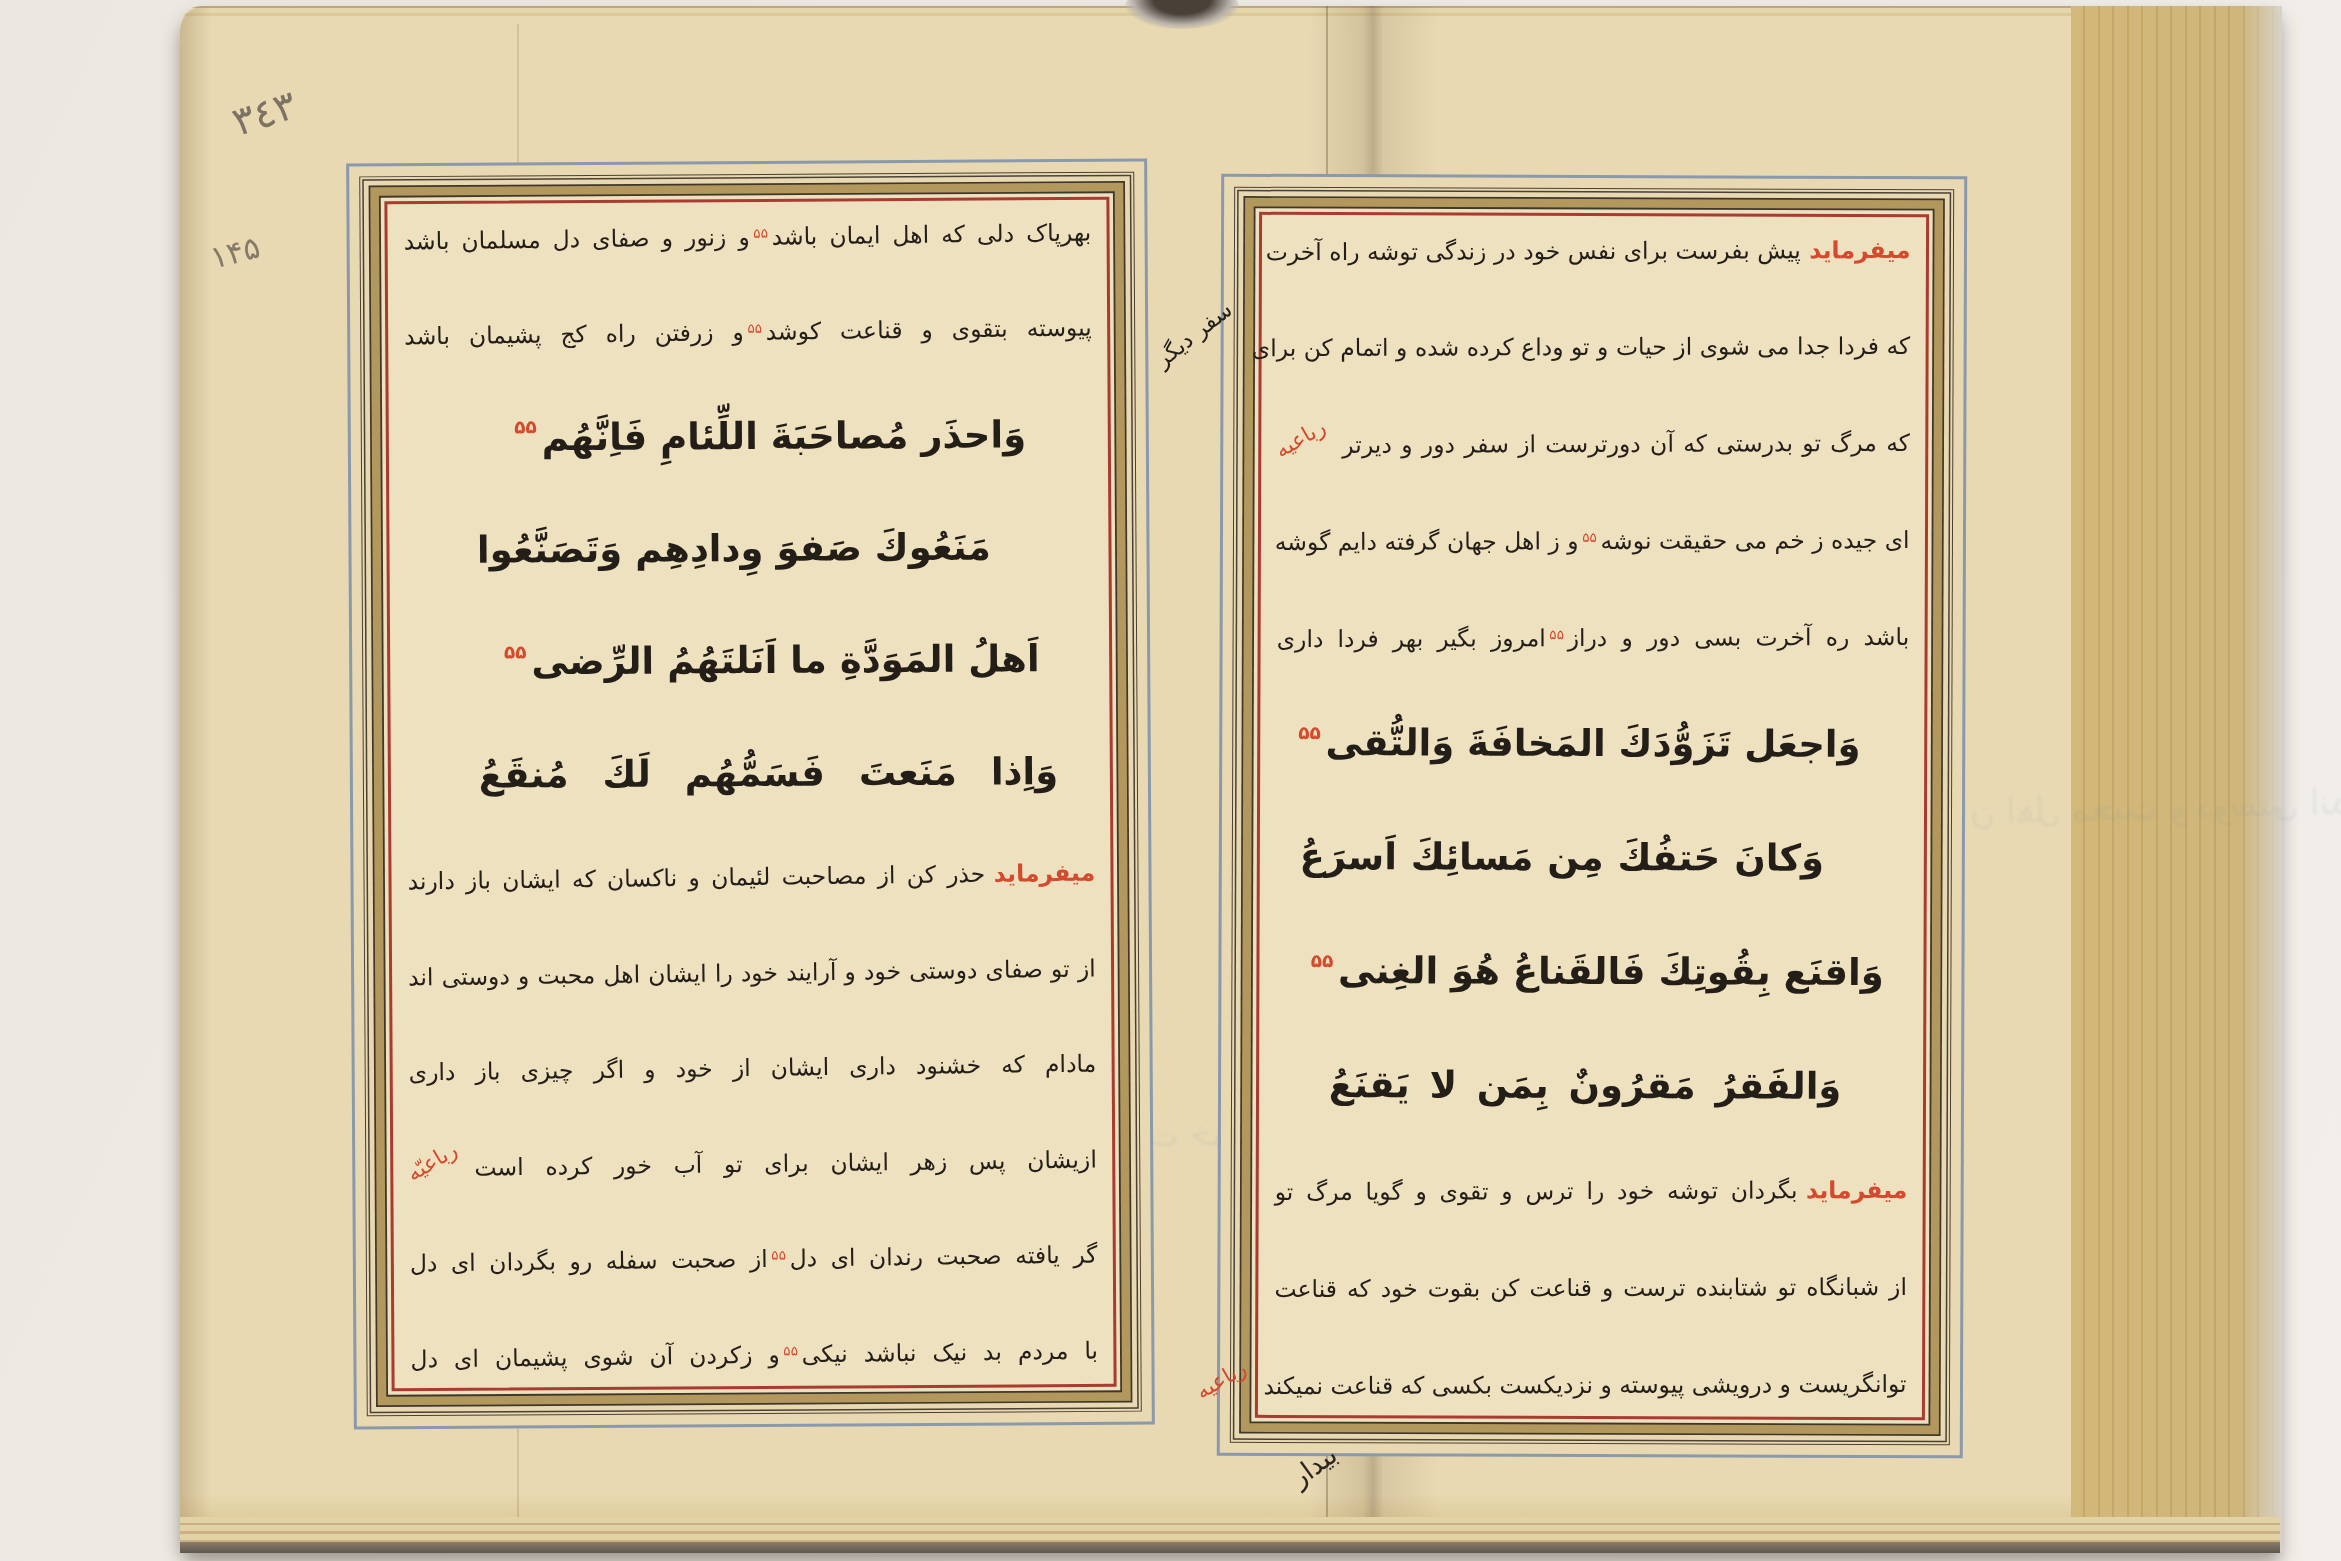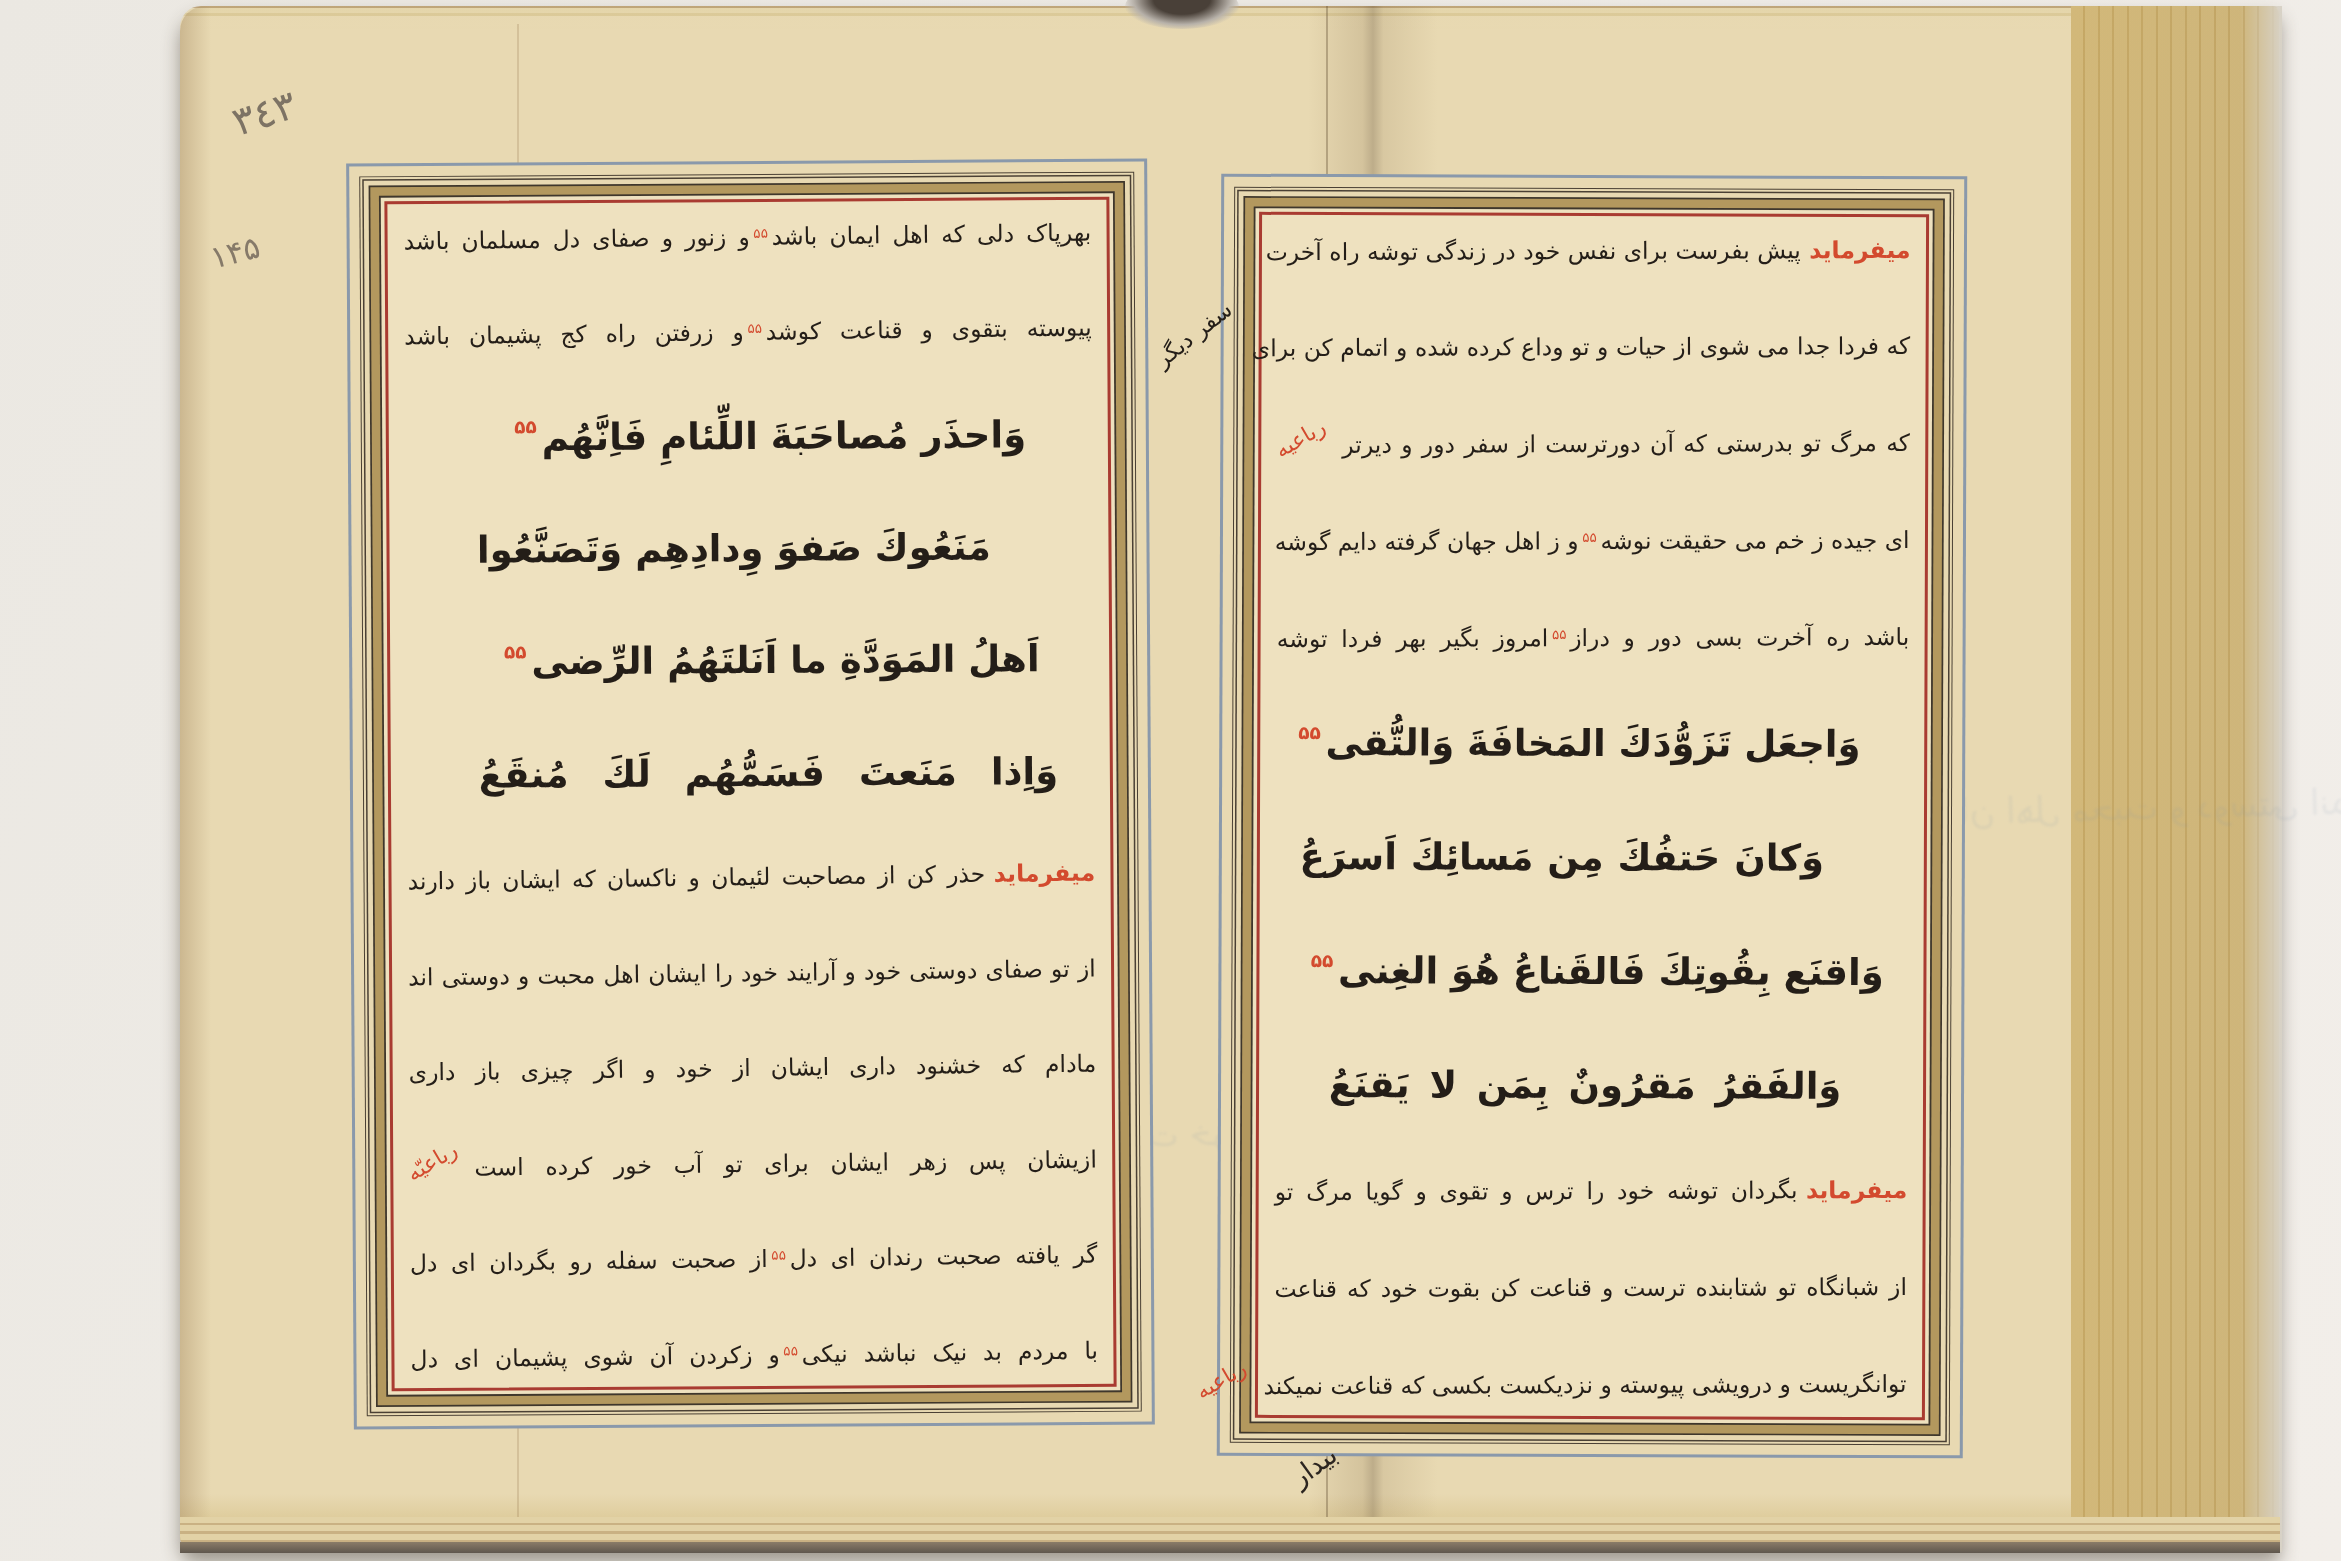--- a/index.html
+++ b/index.html
@@ -122,21 +122,21 @@
       <div class="line nastaliq" lang="fa"><span>با مردم بد نیک نباشد نیکی</span><span class="mark">۵۵</span><span>و زکردن آن شوی پشیمان ای دل</span></div>
     </div>
   </div>
 
   <div class="frame frame-right">
     <div class="lines">
       <div class="line nastaliq" lang="fa"><span class="lead">میفرماید</span><span>پیش بفرست برای نفس خود در زندگی توشه راه آخرت</span></div>
       <div class="line nastaliq" lang="fa"><span>که فردا جدا می شوی از حیات و تو وداع کرده شده و اتمام کن برای</span><span class="rise">سفر دیگر</span></div>
       <div class="line nastaliq" lang="fa"><span>که مرگ تو بدرستی که آن دورترست از سفر دور و دیرتر</span><span class="tail">رباعیه</span></div>
       <div class="line nastaliq" lang="fa"><span>ای جیده ز خم می حقیقت نوشه</span><span class="mark">۵۵</span><span>و ز اهل جهان گرفته دایم گوشه</span></div>
-      <div class="line nastaliq" lang="fa"><span>باشد ره آخرت بسی دور و دراز</span><span class="mark">۵۵</span><span>امروز بگیر بهر فردا توشه</span></div>
+      <div class="line nastaliq" lang="fa"><span>باشد ره آخرت بسی دور و دراز</span><span class="mark">۵۵</span><span>امروز بگیر بهر فردا داری</span></div>
       <div class="line naskh" lang="ar" style="padding:0 48px 0 157px"><span>وَاجعَل تَزَوُّدَكَ المَخافَةَ وَالتُّقى</span><span class="endmark">۵۵</span></div>
       <div class="line naskh" lang="ar" style="padding:0 84px 0 24px"><span>وَكانَ حَتفُكَ مِن مَسائِكَ اَسرَعُ</span></div>
       <div class="line naskh" lang="ar" style="padding:0 24px 0 120px"><span>وَاقنَع بِقُوتِكَ فَالقَناعُ هُوَ الغِنى</span><span class="endmark">۵۵</span></div>
       <div class="line naskh" lang="ar" style="padding:0 66px 0 54px"><span>وَالفَقرُ مَقرُونٌ بِمَن لا يَقنَعُ</span></div>
       <div class="line nastaliq" lang="fa"><span class="lead">میفرماید</span><span>بگردان توشه خود را ترس و تقوی و گویا مرگ تو</span></div>
       <div class="line nastaliq" lang="fa"><span>از شبانگاه تو شتابنده ترست و قناعت کن بقوت خود که قناعت</span></div>
       <div class="line nastaliq" lang="fa"><span>توانگریست و درویشی پیوسته و نزدیکست بکسی که قناعت نمیکند</span><span class="tail">رباعیه</span></div>
     </div>
   </div>
 

